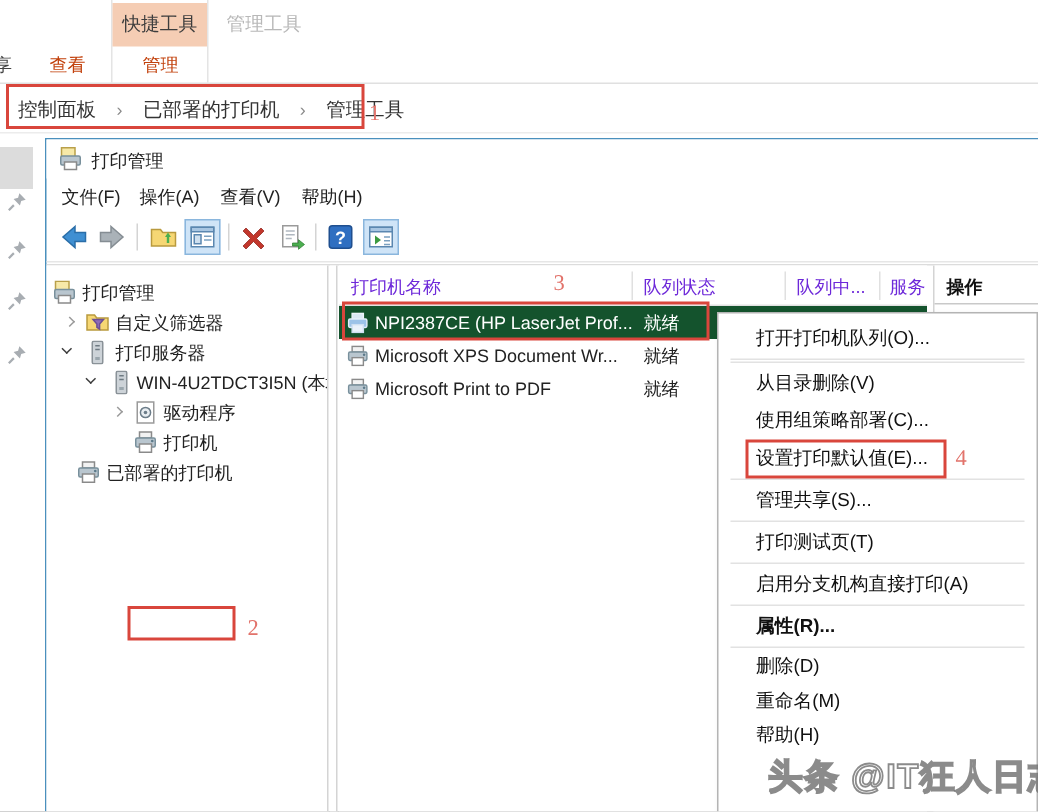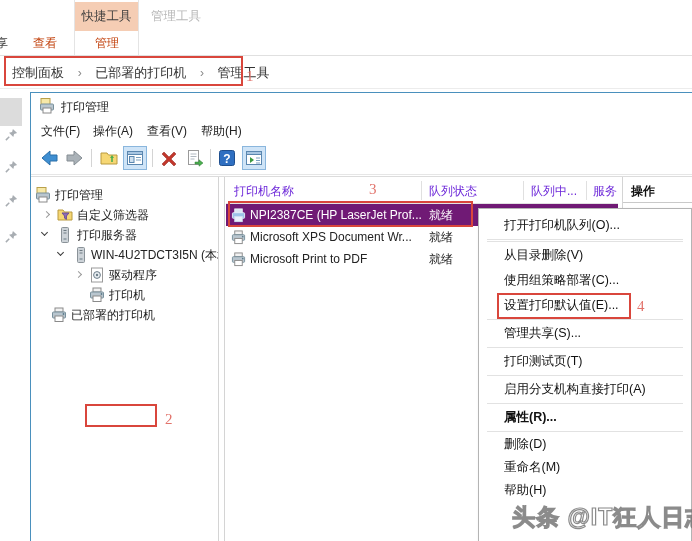--- a/index.html
+++ b/index.html
@@ -45,21 +45,21 @@
   .tree-row .lbl { position:absolute; top:0; }
   .tree-row .nico { position:absolute; top:2px; }
   .chev { position:absolute; top:7px; width:5px; height:5px; border-right:1px solid #9a9a9a; border-bottom:1px solid #9a9a9a; transform:rotate(-45deg); }
   .chev.open { border-color:#3c3c3c; transform:rotate(45deg); top:5px; }
   .pane-sep2 { position:absolute; left:189px; top:0; width:5px; height:100%; background:#fff; border-right:1px solid #d4d4d4; }
   .list { position:absolute; left:195px; top:0; width:392px; height:100%; background:#fff; overflow:hidden; }
   .lhead { position:absolute; left:0; top:0; width:100%; height:27px; border-bottom:1px solid #e2e2e2; background:#fff; }
   .lhead .h { position:absolute; top:6px; color:#6d28d9; white-space:nowrap; }
   .hline { position:absolute; top:4px; width:1px; height:19px; background:#e0e0e0; }
   .lrow { position:absolute; left:0; width:100%; height:22px; line-height:22px; white-space:nowrap; }
-  .lrow.sel { background:#701a75; color:#fff; }
+  .lrow.sel { background:#14532d; color:#fff; }
   .lrow .rico { position:absolute; left:5px; top:4px; }
   .lrow .nm { position:absolute; left:24px; top:0; }
   .lrow .st { position:absolute; left:203px; top:0; }
   .actions { position:absolute; left:591px; top:0; width:71px; height:100%; background:#fff; border-left:1px solid #d4d4d4; }
   .actions .at { position:absolute; left:8px; top:6px; font-weight:bold; color:#111; }
   .actions .au { position:absolute; left:0; top:25px; width:100%; height:1px; background:#c9c9c9; }
   
   .cmenu { position:absolute; left:447px; top:115px; width:214px; height:430px; background:#fff;
            border:1px solid #b4b4b4; box-shadow:2px 2px 4px rgba(0,0,0,0.15); padding-top:4px; z-index:50; }
   .mi { height:25px; line-height:25px; padding-left:25px; color:#111; font-size:12.5px; white-space:nowrap; }

